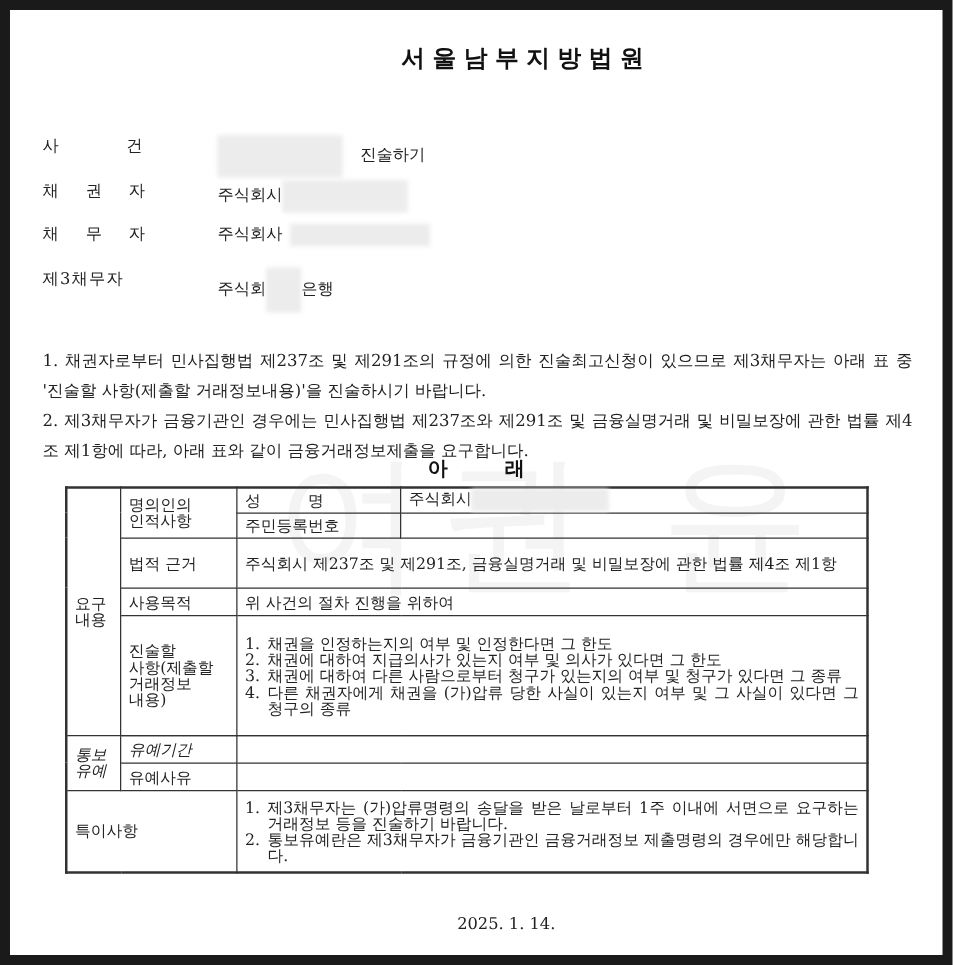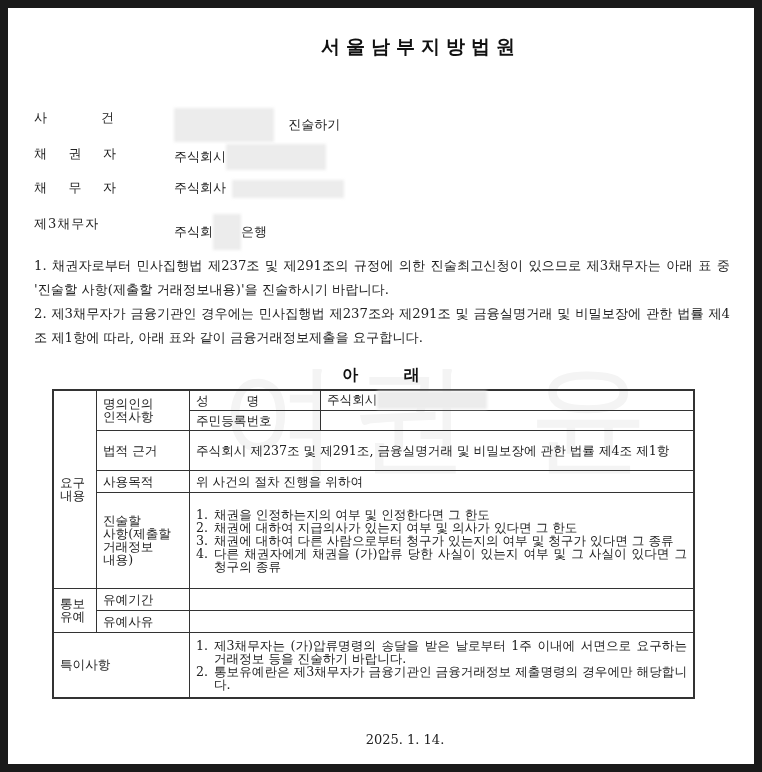--- a/index.html
+++ b/index.html
@@ -53,20 +53,21 @@
     vertical-align: middle;
   }
   .para {
     position: absolute;
     left: 26px; width: 696px;
     font-size: 13.2px;
     line-height: 24px;
     text-align: justify;
     text-align-last: left;
     color: #222;
+    margin-top: 24px;
   }
   .p1 { top: 246px; }
   .p2 { top: 294px; }
   .arae {
     position: absolute; top: 357px; left: 0; width: 746px;
     text-align: center;
     font-family: "DejaVu Sans", "Liberation Sans", sans-serif;
     font-weight: bold; font-size: 16px;
     word-spacing: 40px;
     color: #111;
@@ -211,21 +212,21 @@
                 <span class="tx">채권에 대하여 다른 사람으로부터 청구가 있는지의 여부 및 청구가 있다면 그 종류</span>
               </li>
           <li>
                 <span class="n">4.</span>
                 <span class="tx">다른 채권자에게 채권을 (가)압류 당한 사실이 있는지 여부 및 그 사실이 있다면 그 청구의 종류</span>
               </li>
         </ul>
       </td>
     </tr>
     <tr style="height:0;"></tr>
-    <tr style="height:22px;">
+    <tr style="height:22px;font-style:italic;">
       <td class="c hdr" rowspan="2">
         <div>통보</div>
         <div>유예</div>
       </td>
       <td class="c sub">유예기간</td>
       <td colspan="2"></td>
     </tr>
     <tr style="height:22px;">
       <td class="c sub">유예사유</td>
       <td colspan="2"></td>

